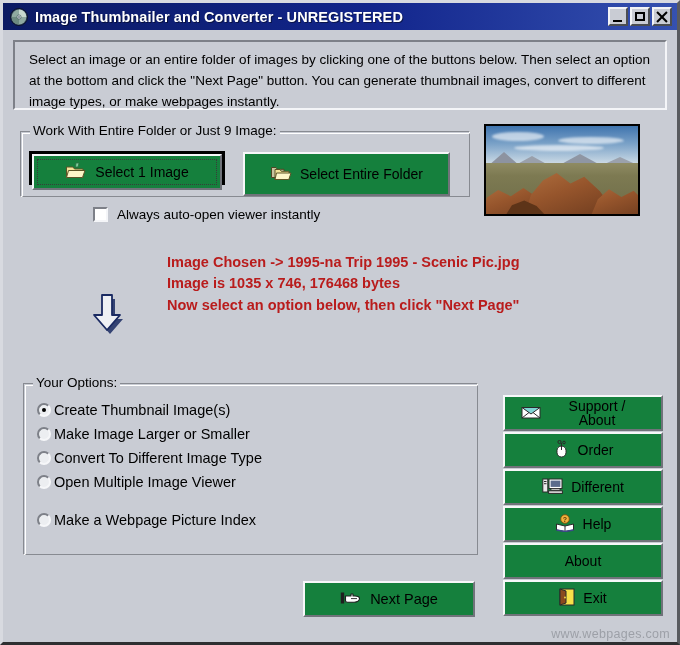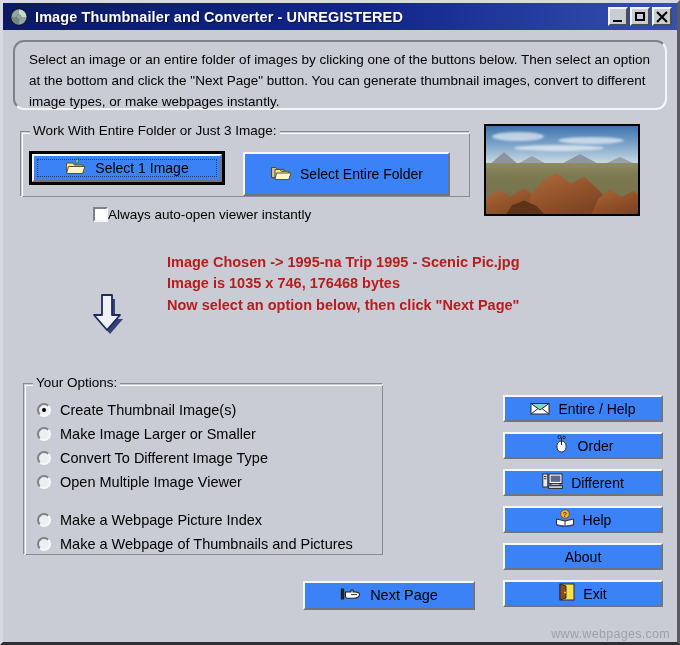--- a/index.html
+++ b/index.html
@@ -91,21 +91,20 @@
   .wb-close i:first-child { transform: rotate(45deg); }
   .wb-close i:last-child { transform: rotate(-45deg); }
 
   
   .sunken {
     border-left: 2px solid #7d8088;
     border-top: 2px solid #7d8088;
     border-right: 2px solid #f4f5f8;
     border-bottom: 2px solid #f4f5f8;
     box-sizing: border-box;
-    border-radius: 11px;
   }
 
   
   .instructions {
     position: absolute;
     left: 13px; top: 40px;
     width: 654px; height: 70px;
     background: #c9ccd4;
     padding: 8px 12px 0 14px;
     font-size: 13.5px;
@@ -137,40 +136,40 @@
     top: -9px; left: 9px;
     background: #c9ccd4;
     padding: 0 3px;
     font-size: 13.5px;
     color: #000;
     z-index: 3;
     white-space: nowrap;
   }
 
   #folder-group { left: 20px; top: 131px; width: 450px; height: 66px; }
-  #options-group { left: 23px; top: 383px; width: 360px; height: 172px; }
+  #options-group { left: 23px; top: 383px; width: 455px; height: 172px; }
 
   
   .btn {
-    background: #3b82f6;
+    background: #15803d;
     border-left: 2px solid #f6f7f9;
     border-top: 2px solid #f6f7f9;
     border-right: 2px solid #70737a;
     border-bottom: 2px solid #70737a;
     box-sizing: border-box;
     font-family: "Liberation Sans", sans-serif;
     font-size: 14px;
     color: #000;
     display: flex;
     align-items: center;
     justify-content: center;
     gap: 8px;
     cursor: default;
     position: relative;
-    padding: 8px;
+    padding: 16px;
   }
   .btn .lbl { line-height: 1; }
 
   .btn-default-wrap {
     position: absolute;
     border: 2px solid #000;
     box-sizing: border-box;
     padding: 1px;
     background: #000;
   }
@@ -183,21 +182,21 @@
     z-index: 2;
   }
 
   #btn-select-image-wrap { left: 29px; top: 151px; width: 196px; height: 34px; }
   #btn-select-folder { position: absolute; left: 243px; top: 152px; width: 207px; height: 44px; }
 
   
   .chkrow {
     position: absolute;
     left: 93px; top: 207px;
-    display: flex; align-items: flex-start; 
+    display: flex; align-items: flex-start; gap: 9px;
     font-size: 13.5px; color: #000;
     cursor: default;
   }
   .chkbox {
     width: 15px; height: 15px;
     background: #ffffff;
     border-left: 2px solid #7d8088;
     border-top: 2px solid #7d8088;
     border-right: 2px solid #f4f5f8;
     border-bottom: 2px solid #f4f5f8;
@@ -247,21 +246,21 @@
     font-weight: bold;
     color: #b91c1c;
     line-height: 1.47;
     white-space: nowrap;
   }
   #down-arrow { position: absolute; left: 82px; top: 285px; width: 50px; height: 52px; }
 
   
   .radio-list { position: absolute; left: 37px; top: 398px; }
   .radio-row {
-    display: flex; align-items: center; gap: 9px;
+    display: flex; align-items: center; gap: 3px;
     height: 24px;
     font-size: 14.5px;
     color: #000;
     cursor: default;
   }
   .radio-row.spaced { margin-top: 14px; }
   .radiomark {
     width: 14px; height: 14px;
     border-radius: 50%;
     background: #eceef1;
@@ -346,21 +345,21 @@
           <i></i>
         </span>
     </span>
   </div>
 
   <div class="instructions sunken">
     <span>Select an image or an entire folder of images by clicking one of the buttons below. Then select an option at the bottom and click the "Next Page" button. You can generate thumbnail images, convert to different image types, or make webpages instantly.</span>
   </div>
 
   <div class="group" id="folder-group">
-    <span class="group-title">Work With Entire Folder or Just 3 Image:</span>
+    <span class="group-title">Work With Entire Folder or Just 9 Image:</span>
   </div>
 
   <div class="btn-default-wrap" id="btn-select-image-wrap">
     <button class="btn">
       <span class="ico">
         <svg width="22" height="18" viewBox="0 0 22 18">
           <path d="M11 1 L14 1 L13 5 L10.5 5 Z" fill="#7ed39b" stroke="#2d6b42" stroke-width="0.8"></path>
           <path d="M1.5 5 L8 5 L9.5 7 L18 7 L18 15.5 L1.5 15.5 Z" fill="#f2e49a" stroke="#5c5427" stroke-width="1"></path>
           <path d="M3.5 8.5 L20 8.5 L17.5 15.5 L1.5 15.5 Z" fill="#fcf6c8" stroke="#5c5427" stroke-width="1"></path>
         </svg>
@@ -433,35 +432,31 @@
       <span>Convert To Different Image Type</span>
     </div>
     <div class="radio-row">
       <span class="radiomark"></span>
       <span>Open Multiple Image Viewer</span>
     </div>
     <div class="radio-row spaced">
       <span class="radiomark"></span>
       <span>Make a Webpage Picture Index</span>
     </div>
-    <div class="radio-row">
-      <span class="radiomark"></span>
-      <span>Make a Webpage of Thumbnails and Pictures</span>
-    </div>
   </div>
 
   <button class="btn side-btn" id="sb-0">
     <span class="ico">
       <svg width="20" height="15" viewBox="0 0 20 15">
         <rect x="1" y="3.5" width="18" height="10.5" fill="#ffffff" stroke="#2a2a2a" stroke-width="1"></rect>
         <path d="M1 3.5 L10 10 L19 3.5 Z" fill="#7fd4d4" stroke="#2a2a2a" stroke-width="1"></path>
         <path d="M1 14 L8 8.5 M19 14 L12 8.5" stroke="#2a2a2a" stroke-width="1" fill="none"></path>
       </svg>
     </span>
-    <span class="lbl">Entire / Help</span>
+    <span class="lbl">Support / About</span>
   </button>
 
   <button class="btn side-btn" id="sb-1">
     <span class="ico">
       <svg width="17" height="18" viewBox="0 0 17 18">
         <rect x="4" y="6" width="9" height="11" rx="4.5" fill="#ffffff" stroke="#2a2a2a" stroke-width="1"></rect>
         <line x1="8.5" y1="6" x2="8.5" y2="10" stroke="#2a2a2a" stroke-width="1"></line>
         <path d="M8.5 6 L8.5 3" stroke="#2a2a2a" stroke-width="1"></path>
         <circle cx="6.5" cy="2" r="1.6" fill="none" stroke="#2a2a2a" stroke-width="1"></circle>
         <circle cx="11" cy="2.5" r="1.3" fill="none" stroke="#2a2a2a" stroke-width="1"></circle>

